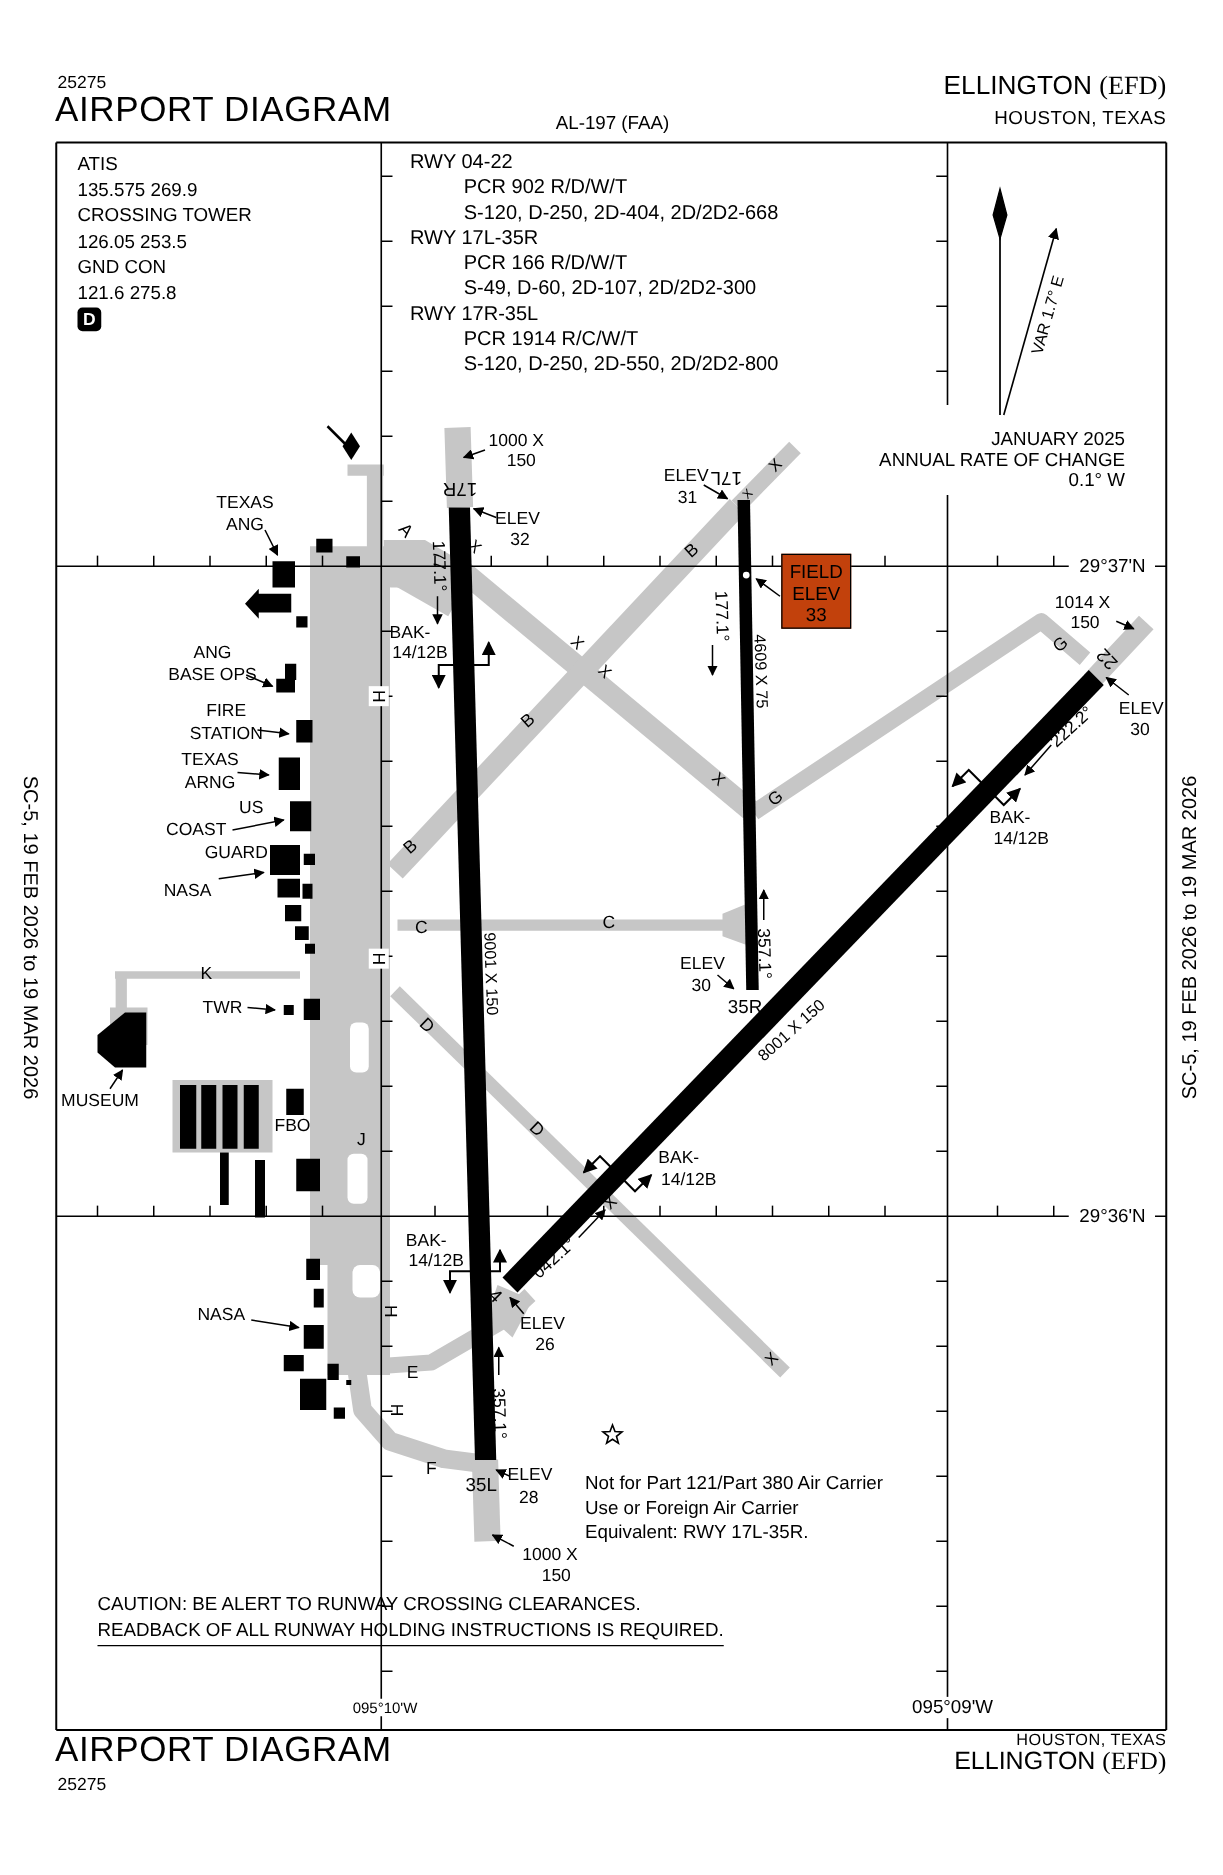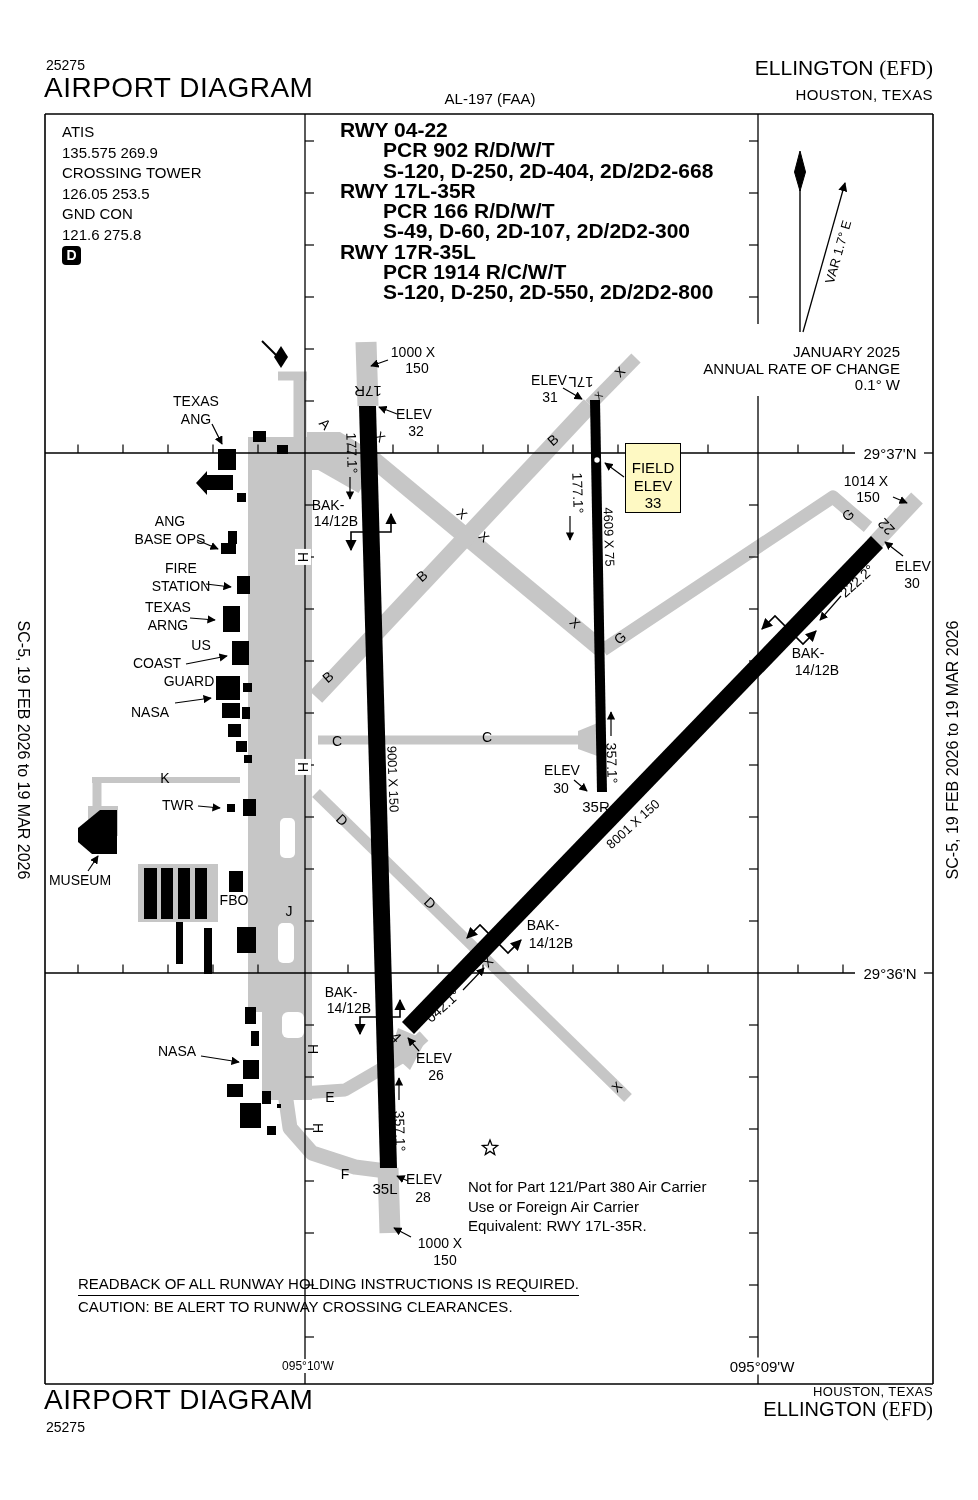--- a/index.html
+++ b/index.html
@@ -15,28 +15,28 @@
   #hdr-city{right:45px;top:86px;font-size:15px;text-align:right;letter-spacing:.4px;}
   .serif{font-family:"Liberation Serif",serif;}
   #ftr-title{left:44px;top:1384px;font-size:28px;letter-spacing:.5px;}
   #ftr-num{left:46px;top:1419px;font-size:14px;}
   #ftr-city{right:45px;top:1384px;font-size:13px;text-align:right;letter-spacing:.4px;}
   #ftr-apt{right:45px;top:1398px;font-size:20px;text-align:right;white-space:nowrap;}
   
   #comm{left:62px;top:122px;font-size:15px;line-height:20.5px;white-space:nowrap;}
   #d-sym{left:62px;top:246px;width:19px;height:19px;background:#000;color:#fff;border-radius:4px;
          font-size:14px;font-weight:bold;text-align:center;line-height:19px;}
-  #rwydata{left:340px;top:120px;font-size:21px;line-height:20.3px;white-space:nowrap;font-weight:bold;}
+  #rwydata{left:328px;top:120px;font-size:16px;line-height:20.3px;white-space:nowrap;}
   #rwydata .ind{margin-left:43px;}
   
   #compass-text{left:700px;top:344px;width:200px;text-align:right;font-size:15px;line-height:16.5px;}
   #var-label{left:838px;top:252px;transform:translate(-50%,-50%) rotate(-74deg);font-size:13px;white-space:nowrap;}
   
-  #field-box{left:625px;top:443px;width:54px;height:53px;border:1.6px solid #000;background:#fef9c3;
-             text-align:center;font-size:15px;line-height:17.5px;padding-top:15px;}
+  #field-box{left:625px;top:443px;width:54px;height:53px;border:1.6px solid #000;background:#c2410c;
+             text-align:center;font-size:15px;line-height:17.5px;padding-top:5px;}
   
   #notfor{left:468px;top:1177px;font-size:15px;line-height:19.5px;white-space:nowrap;}
   #caution{left:78px;top:1273px;font-size:15px;line-height:21px;white-space:nowrap;}
   #caution .ul{display:inline-block;border-bottom:1.6px solid #000;padding-bottom:1px;}
   
   .margin-txt{font-size:16px;white-space:nowrap;}
   #margin-left{left:23px;top:750px;transform:translate(-50%,-50%) rotate(90deg);}
   #margin-right{left:953px;top:750px;transform:translate(-50%,-50%) rotate(-90deg);}
   
   #labels{left:0;top:0;width:978px;height:1500px;}
@@ -402,22 +402,22 @@
     <div>ELEV</div>
     <div>33</div>
   </div>
 
   <div id="notfor" class="abs">
     <div>Not for Part 121/Part 380 Air Carrier</div>
     <div>Use or Foreign Air Carrier</div>
     <div>Equivalent: RWY 17L-35R.</div>
   </div>
   <div id="caution" class="abs">
+    <div>CAUTION:  BE ALERT TO RUNWAY CROSSING CLEARANCES.</div>
     <div><span class="ul">READBACK OF ALL RUNWAY HOLDING INSTRUCTIONS IS REQUIRED.</span></div>
-    <div>CAUTION:  BE ALERT TO RUNWAY CROSSING CLEARANCES.</div>
   </div>
 
   <div id="ftr-title" class="abs">AIRPORT DIAGRAM</div>
   <div id="ftr-num" class="abs">25275</div>
   <div id="ftr-city" class="abs">HOUSTON,  TEXAS</div>
   <div id="ftr-apt" class="abs"><span>ELLINGTON </span><span class="serif">(EFD)</span></div>
 
   <div id="margin-left" class="abs margin-txt">SC-5,  19 FEB 2026  to  19 MAR 2026</div>
   <div id="margin-right" class="abs margin-txt">SC-5,  19 FEB 2026  to  19 MAR 2026</div>
 

